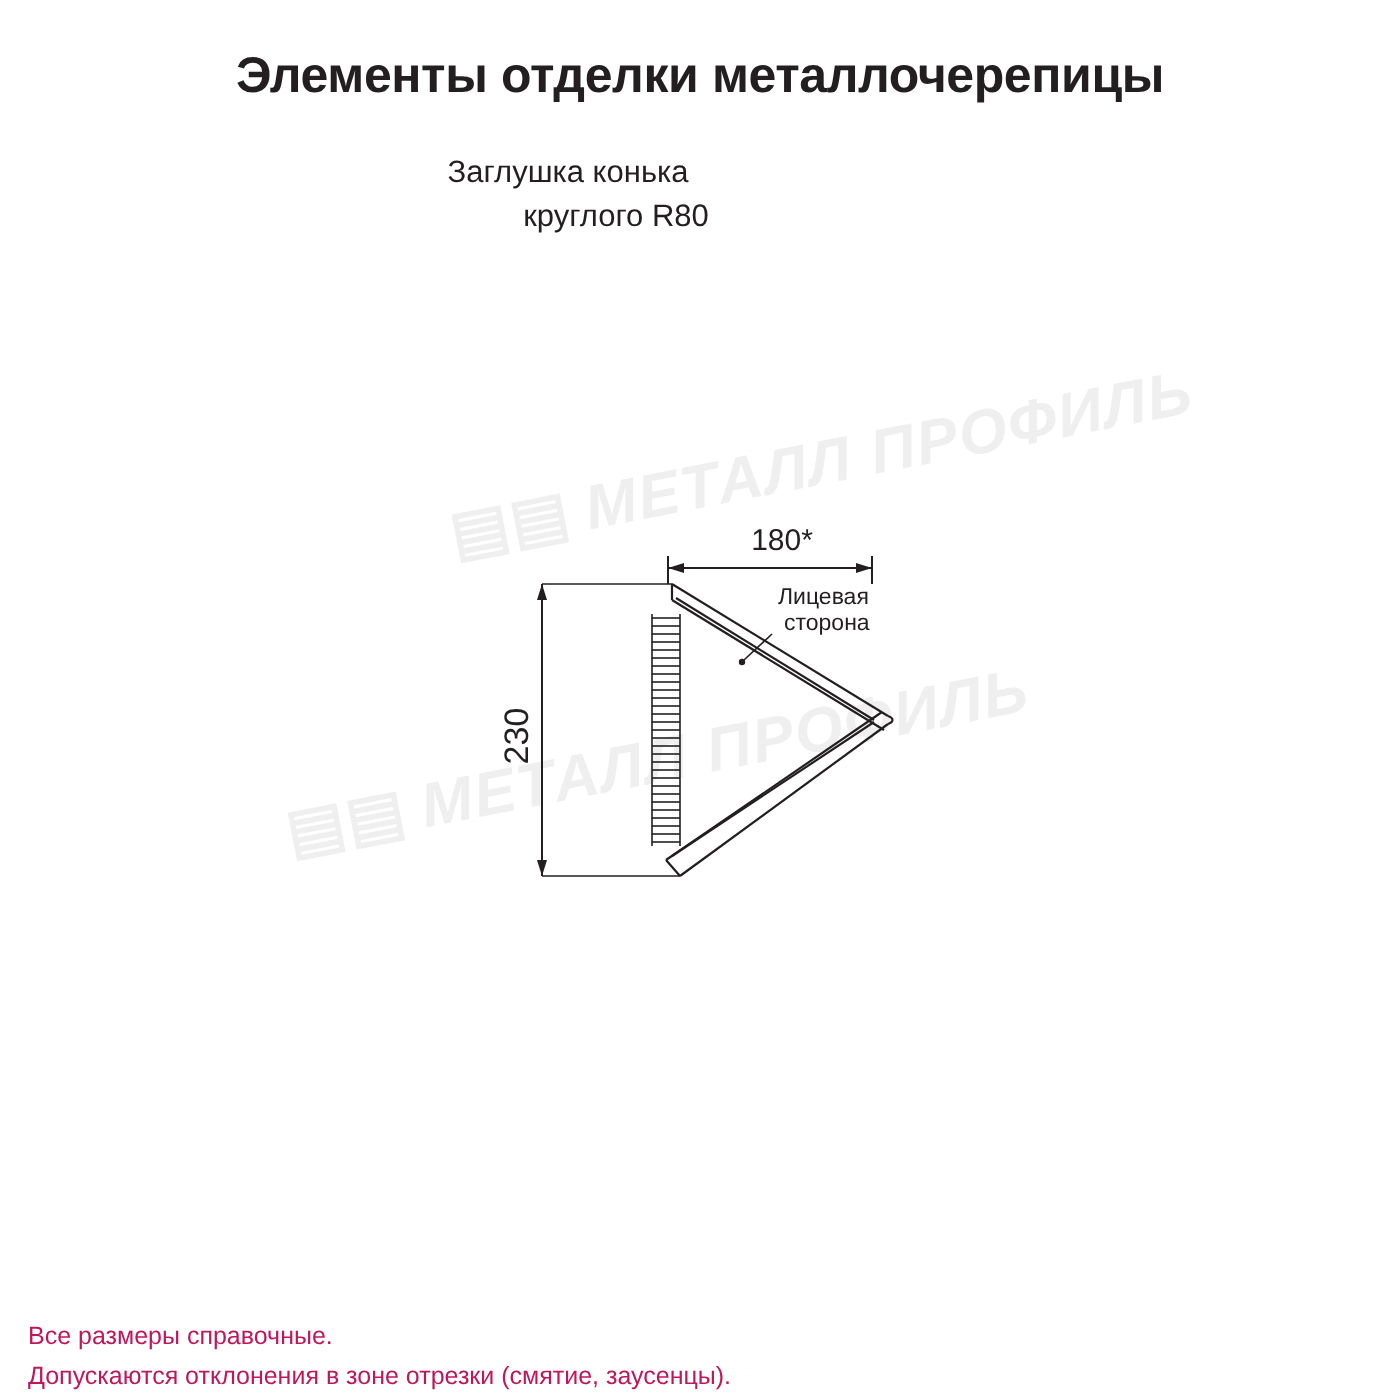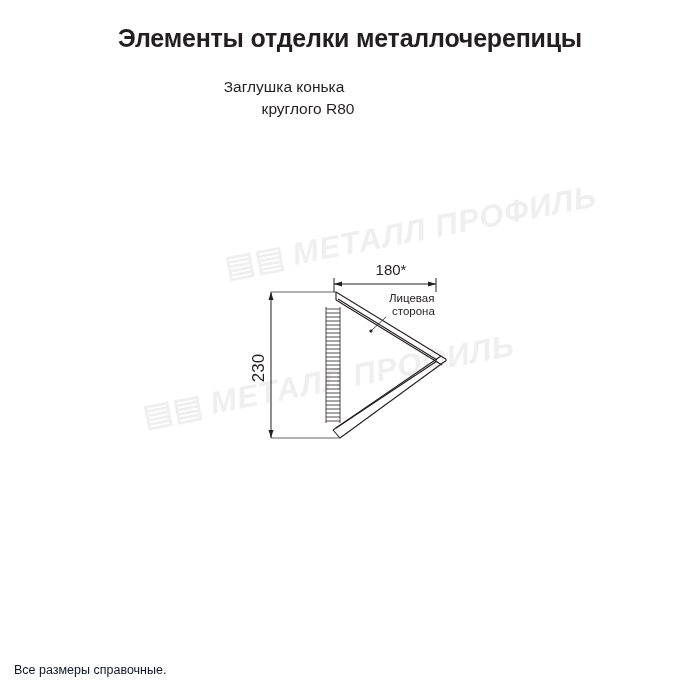--- a/index.html
+++ b/index.html
@@ -82,24 +82,24 @@
     left: 0;
     top: 0;
     width: 700px;
     height: 700px;
   }
 
   
   .footnotes {
     position: absolute;
     left: 14px;
-    bottom: 20px;
+    bottom: 2px;
     font-size: 12.5px;
     line-height: 20px;
-    color: #0f172a;
+    color: #be185d;
   }
   .footnotes div { white-space: nowrap; }
 </style>
 </head>
 <body>
 
 <div class="page">
 
   <div class="title">Элементы отделки металлочерепицы</div>
 
@@ -195,15 +195,16 @@
     <text x="391" y="275" font-family="Liberation Sans, sans-serif" font-size="15" fill="#231f20" text-anchor="middle">180*</text>
 
     <text x="264" y="368" font-family="Liberation Sans, sans-serif" font-size="17" fill="#231f20" text-anchor="middle" transform="rotate(-90 264 368)">230</text>
 
     <text x="389" y="302" font-family="Liberation Sans, sans-serif" font-size="11.5" fill="#231f20">Лицевая</text>
     <text x="392" y="315" font-family="Liberation Sans, sans-serif" font-size="11.5" fill="#231f20">сторона</text>
   </svg>
 
   <div class="footnotes">
     <div>Все размеры справочные.</div>
+    <div>Допускаются отклонения в зоне отрезки (смятие, заусенцы).</div>
   </div>
 
 </div>
 
 </body></html>

